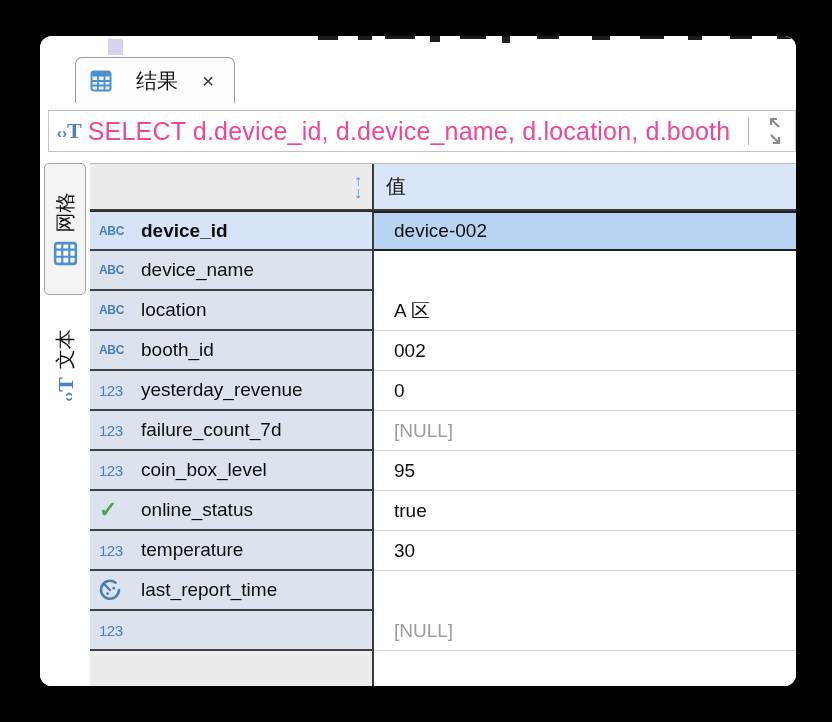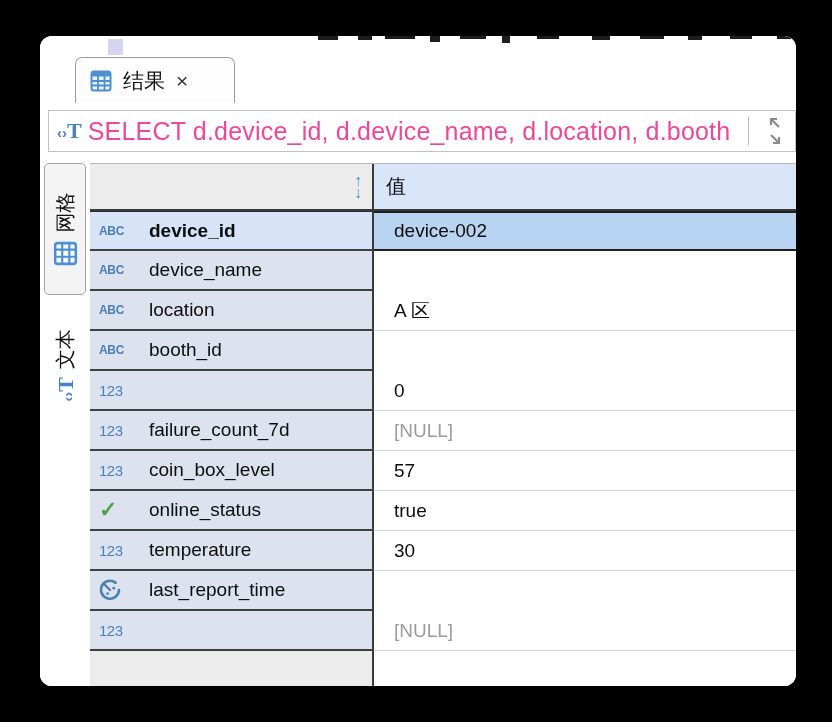--- a/index.html
+++ b/index.html
@@ -15,21 +15,21 @@
   
   .top-strip { position:relative; height:20px; background:#fff; flex:0 0 auto; }
   .frag { position:absolute; top:0; height:4px; background:#1c1c1c; }
   .lav-rect { position:absolute; left:68px; top:3px; width:15px; height:16px; background:#d5d5ee; }
 
   
   .tab-bar { height:47px; flex:0 0 auto; position:relative; background:#fff; }
   .result-tab {
     position:absolute; left:35px; top:1px; width:160px; height:46px;
     border:1px solid #9b9b9b; border-bottom:none; border-radius:7px 7px 0 0;
-    background:#fdfdfd; display:flex; align-items:center; gap:11px; padding:0 14px;
+    background:#fdfdfd; display:flex; align-items:center; gap:24px; padding:0 14px;
   }
   .result-tab .tab-label { font-size:21px; color:#111; }
   .result-tab .tab-close { font-size:21px; color:#333; line-height:1; cursor:default; }
 
   
   .grid-icon svg { display:block; }
 
   
   .sql-wrap { height:55px; flex:0 0 auto; padding:7px 0 6px 8px; background:#fff; }
   .sql-bar {
@@ -66,21 +66,21 @@
                display:flex; flex-direction:column; line-height:0.75; color:#4a90d9;
                font-size:16px; font-weight:bold; }
   .th-val { flex:1 1 auto; background:#d9e6fa; display:flex; align-items:center;
             padding-left:12px; font-size:20px; color:#111; }
 
   .tbody { flex:0 0 auto; display:flex; flex-direction:column; }
   .trow { display:flex; height:40px; }
   .td-key {
     flex:0 0 284px; background:#dce3ef; border-bottom:2px solid #3f3f3f;
     border-right:2px solid #3a3a3a;
-    display:flex; align-items:center; padding-left:9px; gap:16px;
+    display:flex; align-items:center; padding-left:9px; gap:8px;
     font-size:19px; color:#0d0d0d; overflow:hidden; white-space:nowrap;
   }
   .td-val {
     flex:1 1 auto; background:#fff; border-bottom:1px solid #d8d8d8;
     display:flex; align-items:center; padding-left:20px;
     font-size:19px; color:#0d0d0d; overflow:hidden; white-space:nowrap;
   }
   .trow.selected .td-key { background:#d7e4f8; font-weight:bold; border-top:1px solid #2a2a2a; }
   .trow.selected .td-val { background:#b9d3f2; border-top:2px solid #1e1e1e;
                            border-bottom:2px solid #1e1e1e; }
@@ -215,26 +215,30 @@
               <span>A 区</span>
             </div>
           </div>
           <div class="trow">
             <div class="td-key">
               <span class="type-icon">
                 <span class="icon-abc">ABC</span>
               </span>
               <span>booth_id</span>
             </div>
-          </div>
-          <div class="trow">
-            <div class="td-key">
-              <span class="type-icon">
-                <span class="icon-123">123</span>
-              </span>
+            <div class="td-val">
+              <span>002</span>
+            </div>
+          </div>
+          <div class="trow">
+            <div class="td-key">
+              <span class="type-icon">
+                <span class="icon-123">123</span>
+              </span>
+              <span>yesterday_revenue</span>
             </div>
             <div class="td-val">
               <span>0</span>
             </div>
           </div>
           <div class="trow">
             <div class="td-key">
               <span class="type-icon">
                 <span class="icon-123">123</span>
               </span>
@@ -245,21 +249,21 @@
             </div>
           </div>
           <div class="trow">
             <div class="td-key">
               <span class="type-icon">
                 <span class="icon-123">123</span>
               </span>
               <span>coin_box_level</span>
             </div>
             <div class="td-val">
-              <span>57</span>
+              <span>95</span>
             </div>
           </div>
           <div class="trow">
             <div class="td-key">
               <span class="type-icon">
                 <span class="icon-check">✓</span>
               </span>
               <span>online_status</span>
             </div>
             <div class="td-val">

